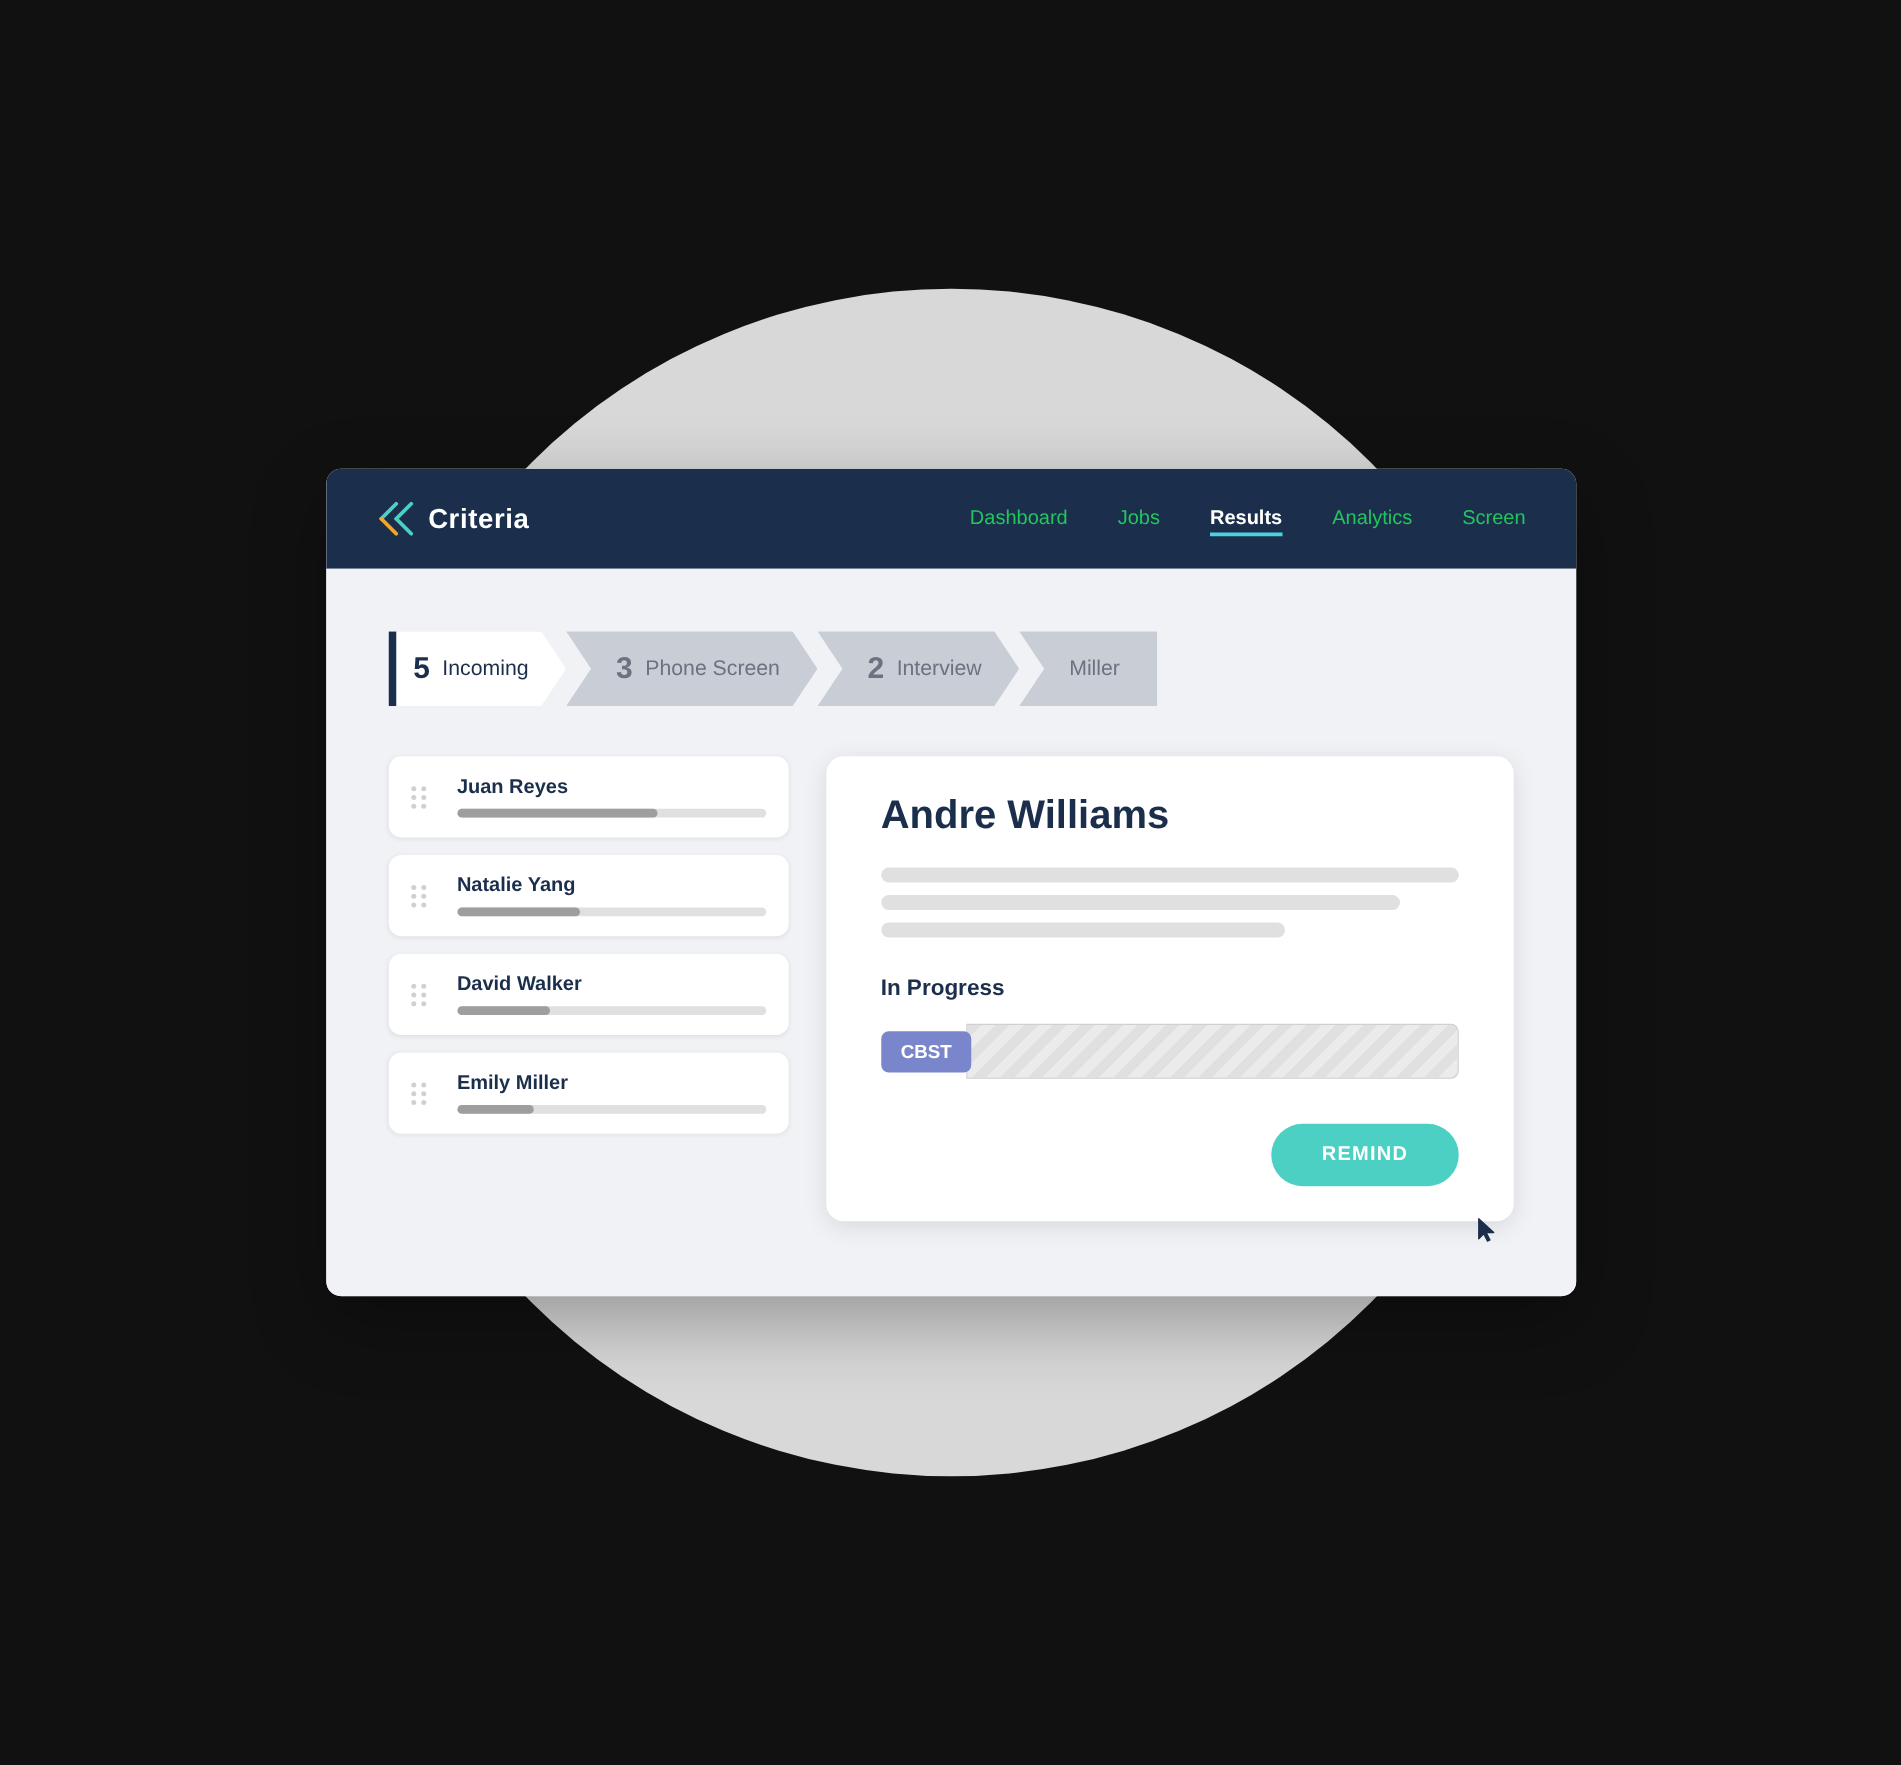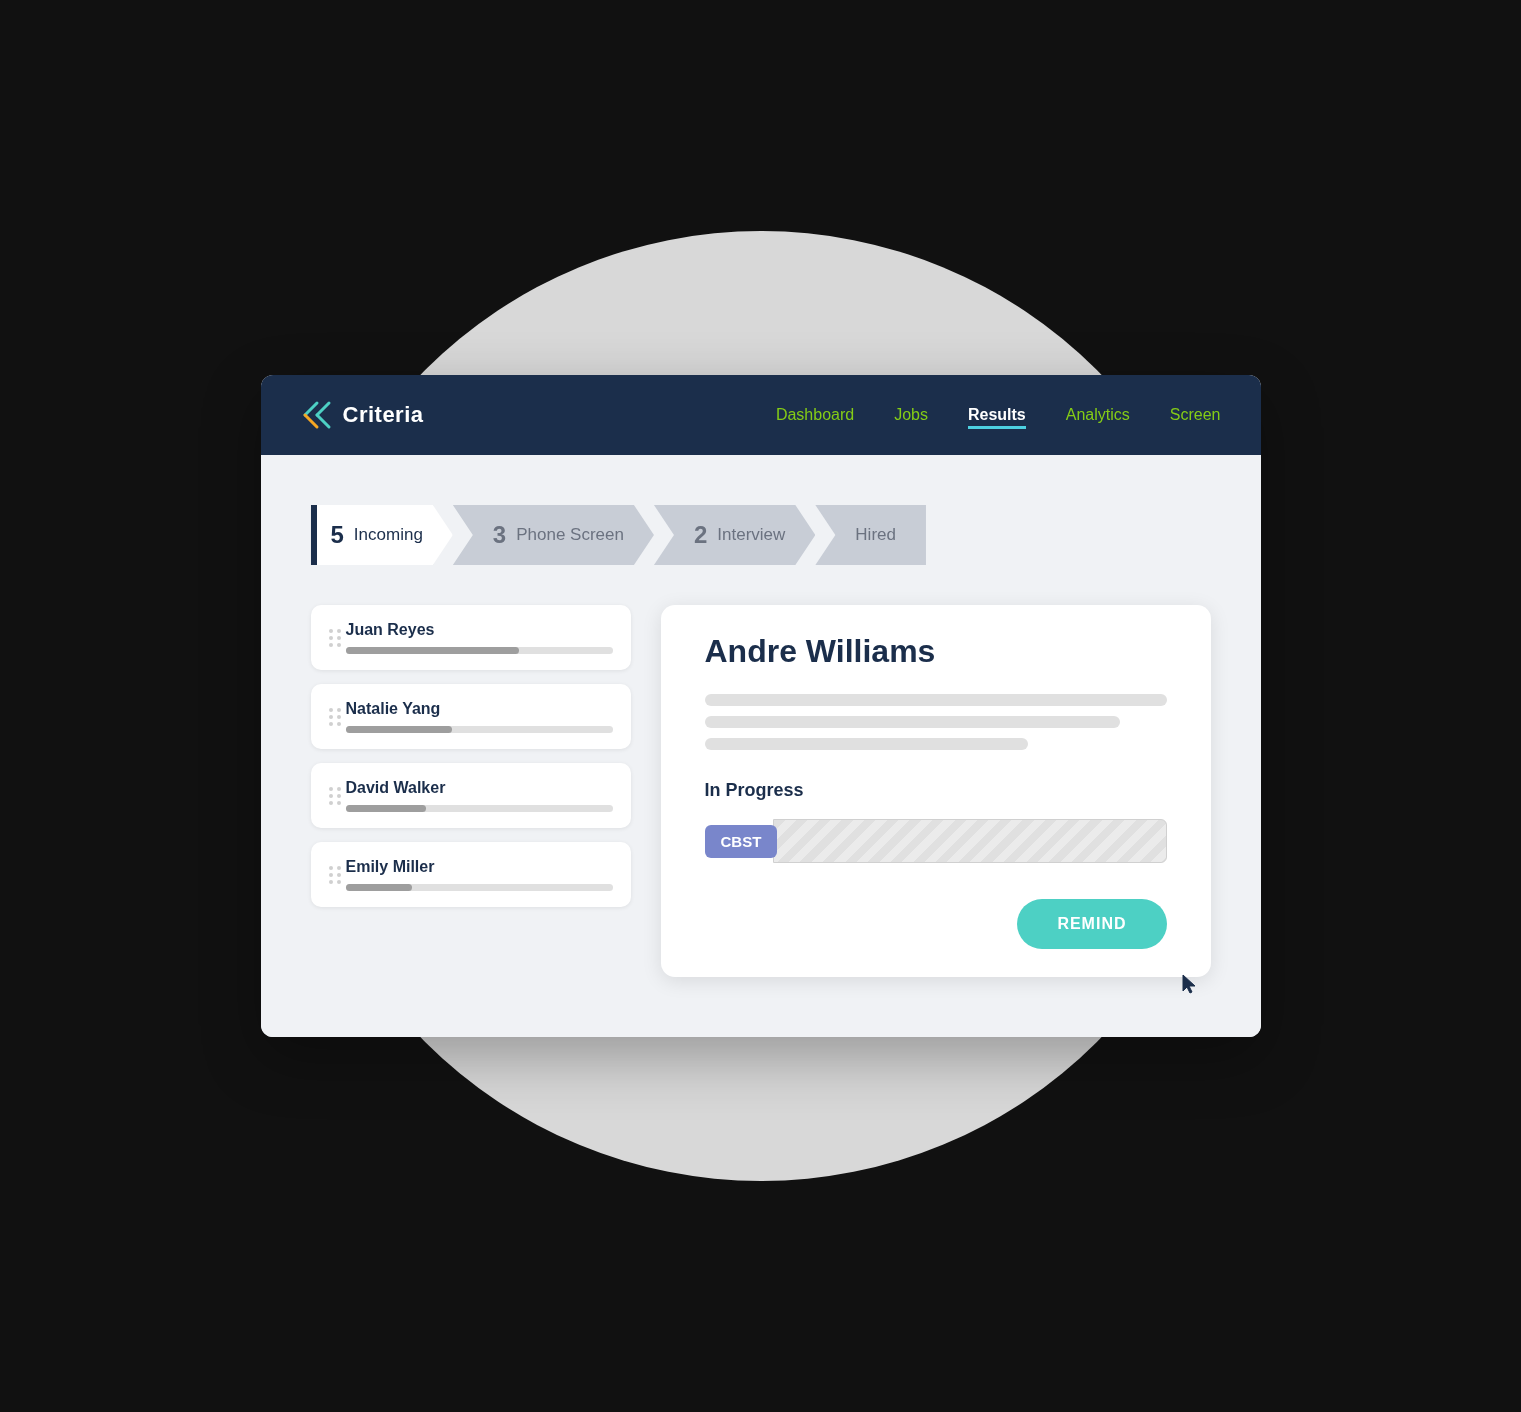--- a/index.html
+++ b/index.html
@@ -74,21 +74,21 @@
       letter-spacing: 0.5px;
     }
 
     .nav-links {
       display: flex;
       gap: 40px;
       align-items: center;
     }
 
     .nav-link {
-      color: #84cc16;
+      color: #22c55e;
       font-size: 16px;
       cursor: pointer;
       padding: 4px 0;
       text-decoration: none;
     }
 
     .nav-link.active {
       color: #ffffff;
       font-weight: 600;
       border-bottom: 3px solid #4dd0e1;
@@ -174,21 +174,21 @@
     }
 
     .candidate-card {
       background: #ffffff;
       border-radius: 10px;
       padding: 16px 18px;
       cursor: pointer;
       box-shadow: 0 1px 4px rgba(0,0,0,0.08);
       display: flex;
       align-items: center;
-      gap: 4px;
+      gap: 24px;
     }
 
     .drag-handle {
       display: grid;
       grid-template-columns: repeat(2, 5px);
       gap: 3px;
       opacity: 0.3;
     }
 
     .drag-dot {
@@ -371,21 +371,21 @@
         </div>
         <div class="stage stage-inactive">
           <span class="stage-number">3</span>
           <span class="stage-label">Phone Screen</span>
         </div>
         <div class="stage stage-inactive">
           <span class="stage-number">2</span>
           <span class="stage-label">Interview</span>
         </div>
         <div class="stage stage-inactive" style="clip-path: polygon(0 0, 100% 0, 100% 100%, 0 100%, 20px 50%);">
-          <span class="stage-label">Hired</span>
+          <span class="stage-label">Miller</span>
         </div>
       </div>
 
       <div class="main-layout">
 
         <div class="candidates-list">
 
           <div class="candidate-card">
             <div class="drag-handle">
               <div class="drag-dot"></div>

